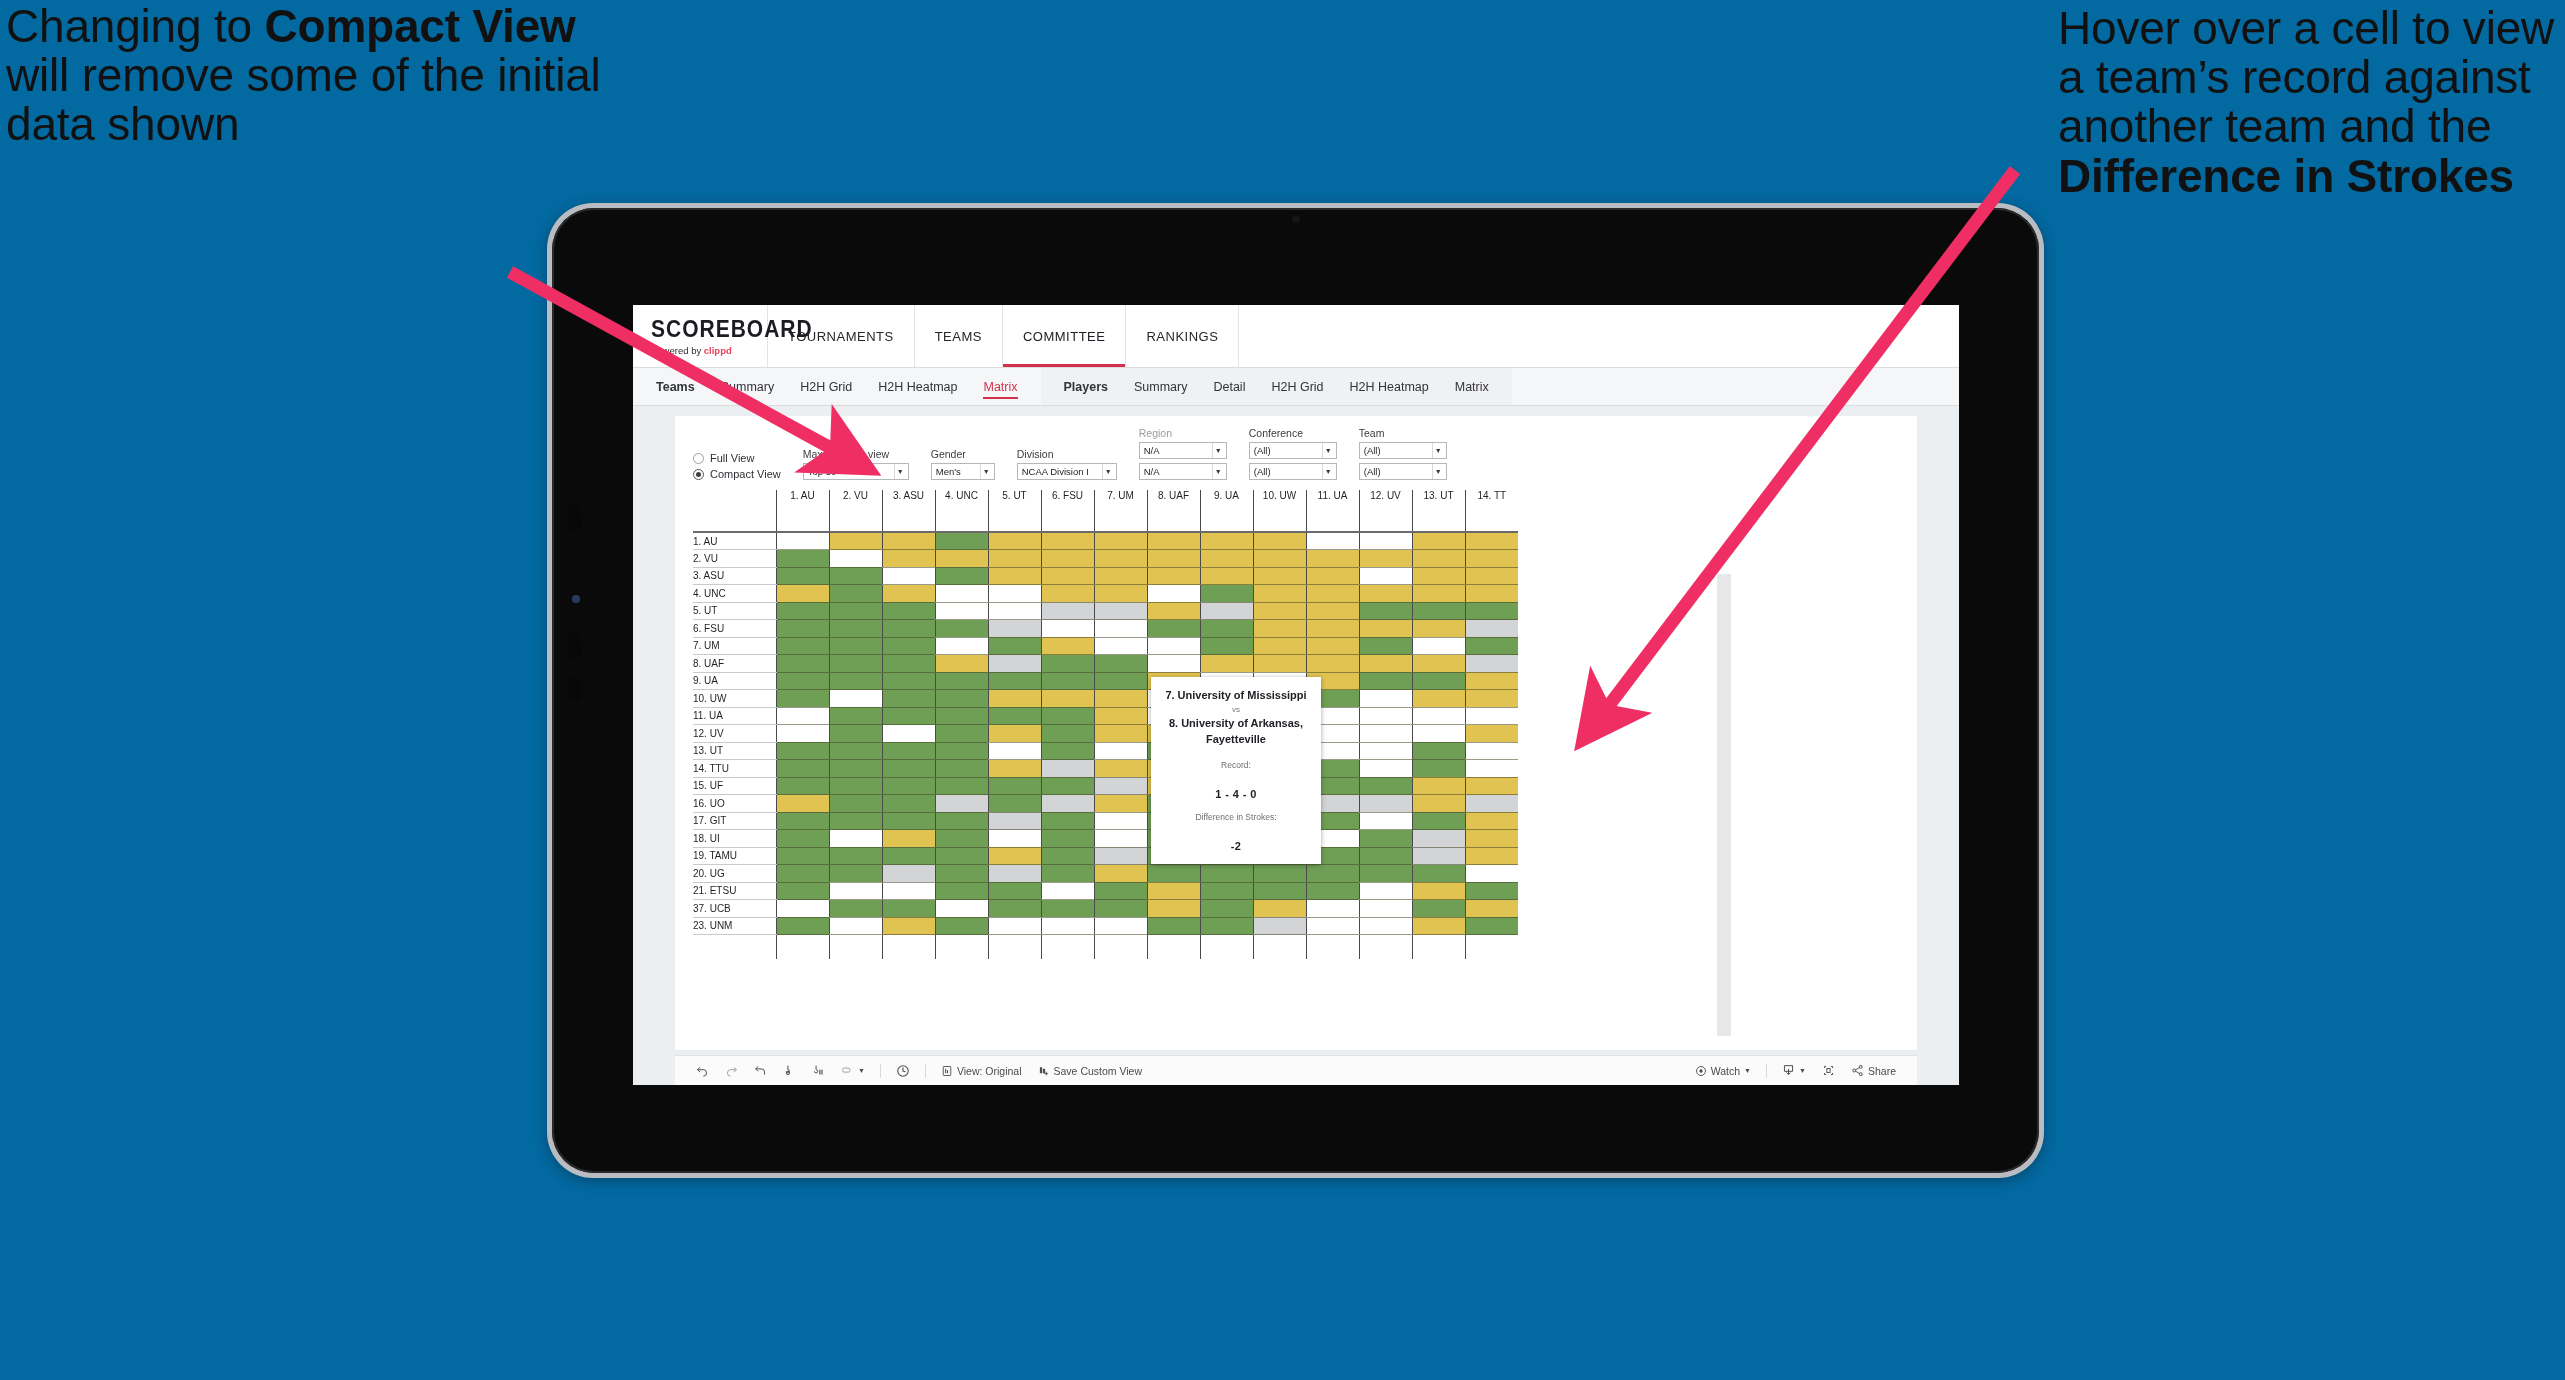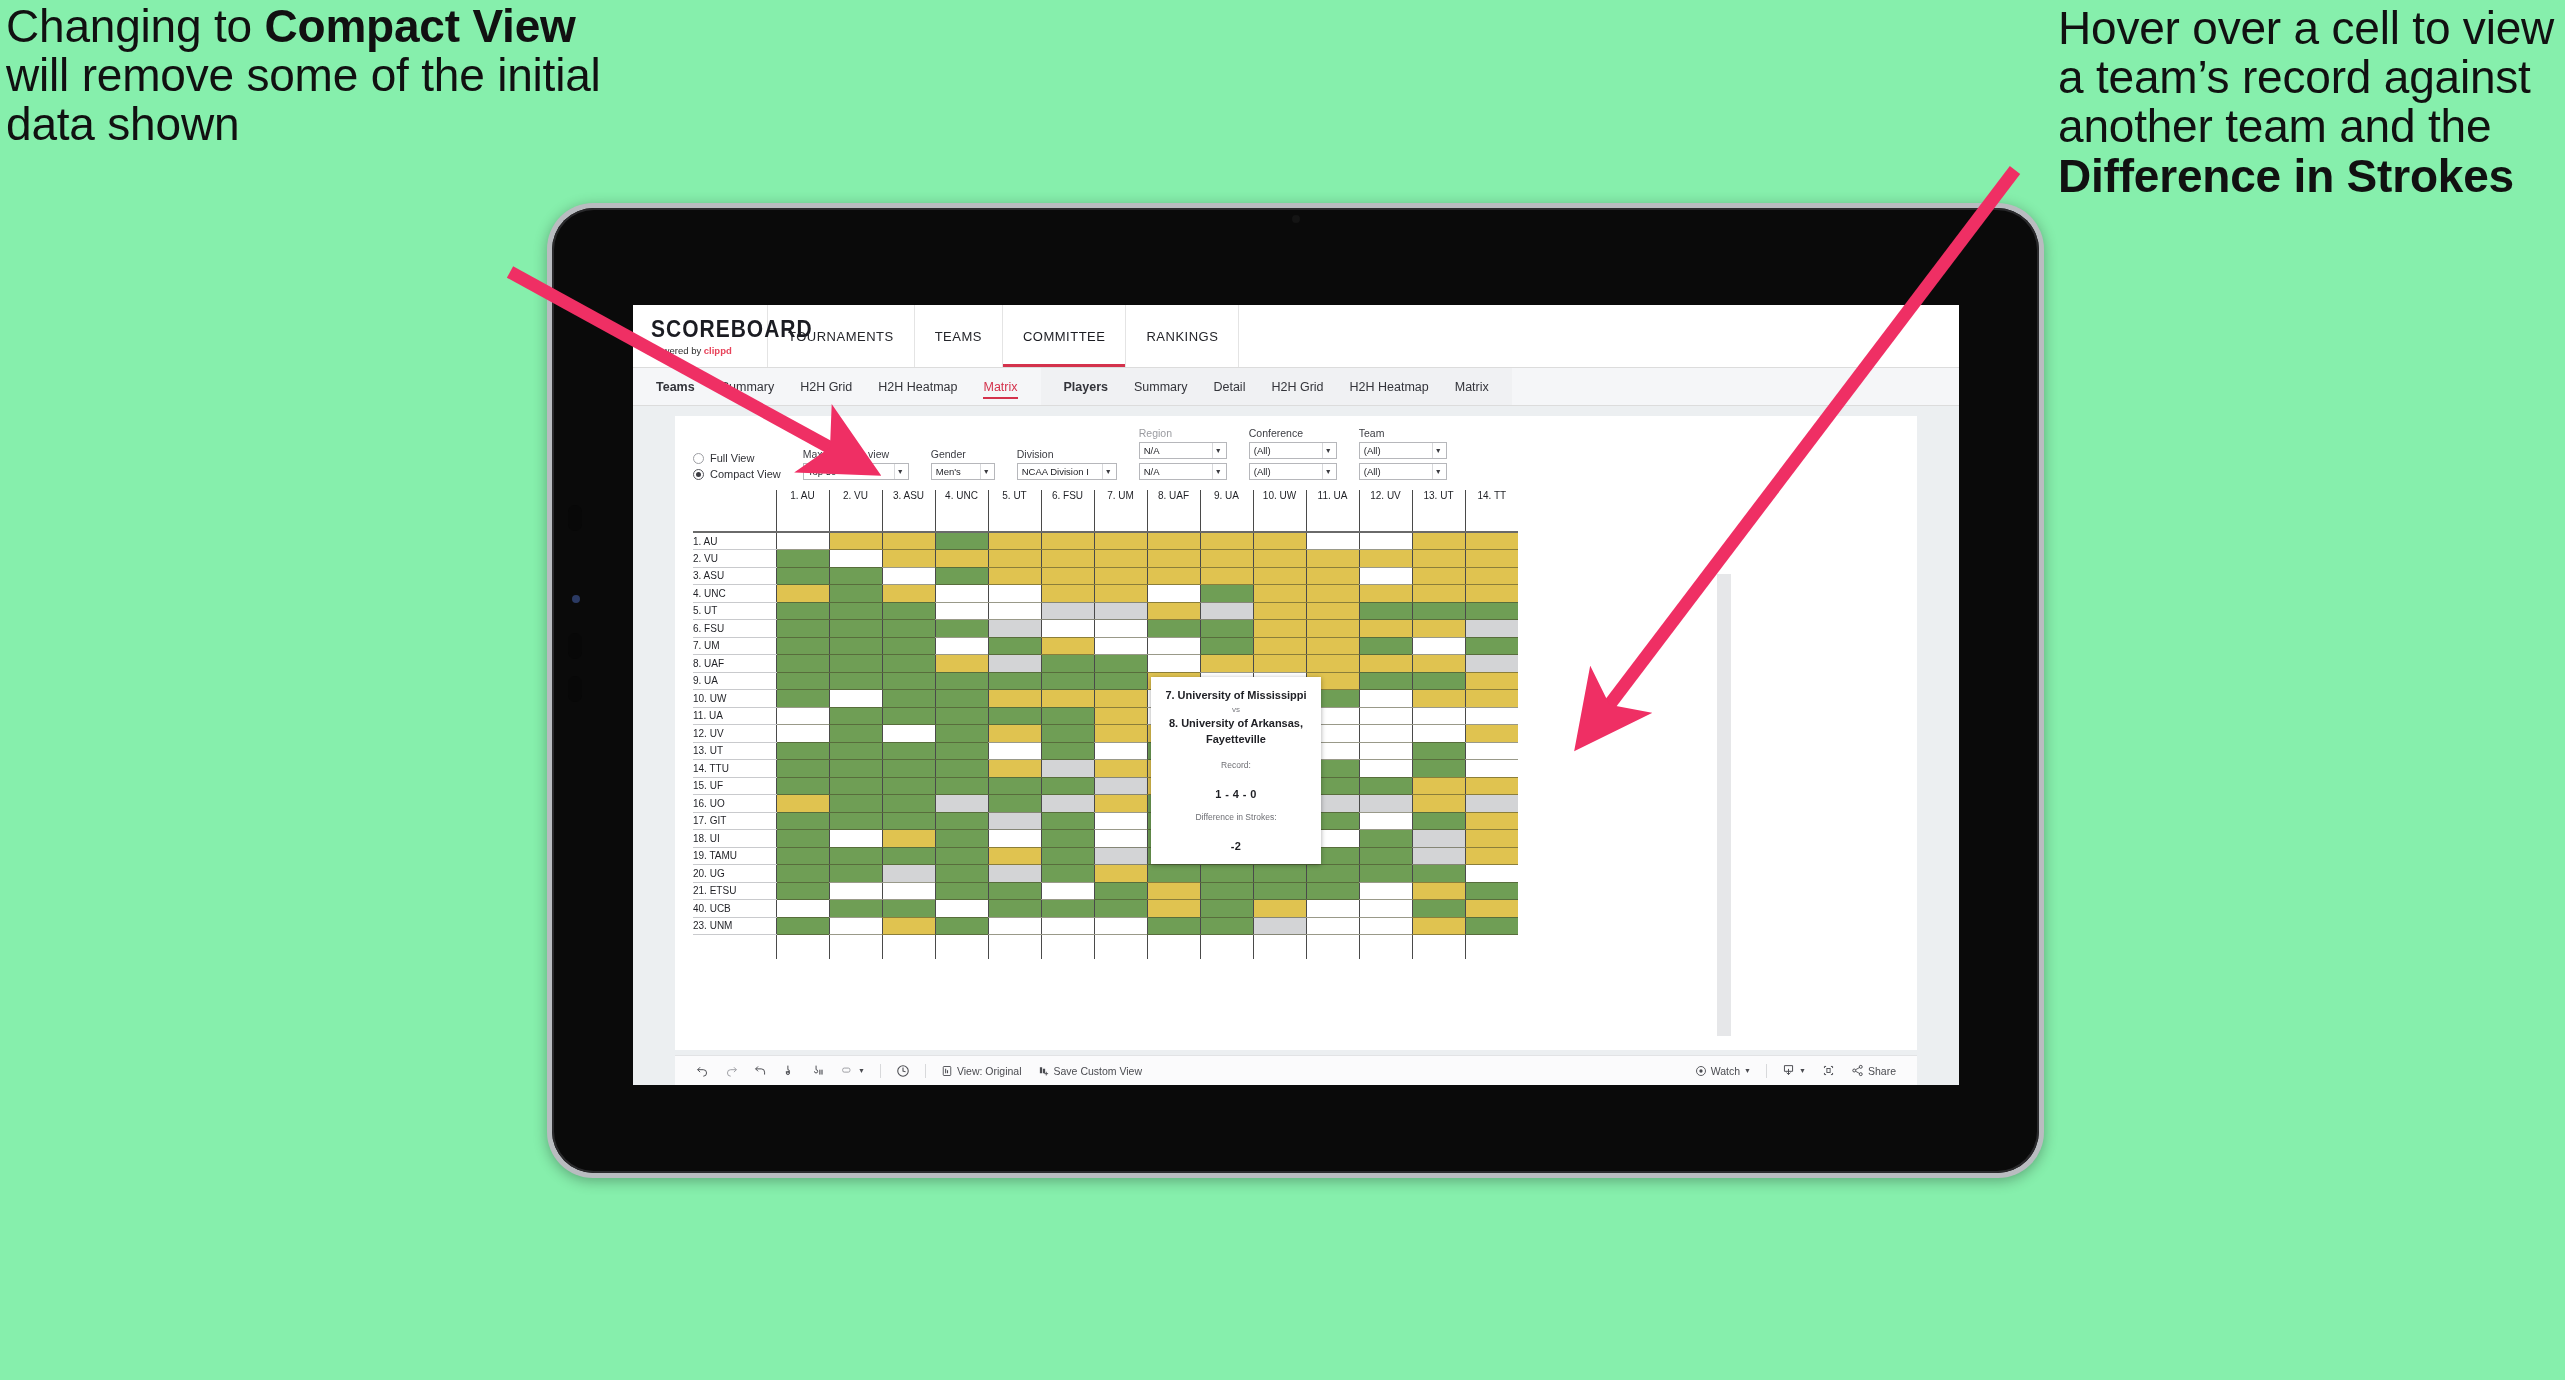--- a/index.html
+++ b/index.html
@@ -2,21 +2,21 @@
 <html><head>
 <meta charset="utf-8">
 <style>
   * { box-sizing: border-box; margin: 0; padding: 0; }
   html, body {
     width: 2565px; height: 1380px;
     background: #ffffff;
     font-family: "Liberation Sans", sans-serif;
     overflow: hidden;
   }
-  .page { position: relative; width: 2565px; height: 1380px; background:#86efac; }
+  .page { position: relative; width: 2565px; height: 1380px; background:#0369a1; }
 
   
   .anno { position: absolute; color:#111; font-size: 46px; line-height: 1.07; font-weight: 400; letter-spacing:-0.2px;}
   .anno b { font-weight: 700; }
   #anno-left  { left: 6px;  top: 2px;  width: 600px; }
   #anno-right { left: 2058px; top: 4px; width: 500px; }
 
   
   .arrow-svg { position:absolute; left:0; top:0; width:2565px; height:1380px; pointer-events:none; }
 
@@ -614,21 +614,21 @@
                   <td class="cell c-g"></td>
                   <td class="cell c-y"></td>
                   <td class="cell c-g"></td>
                   <td class="cell c-g"></td>
                   <td class="cell c-g"></td>
                   <td class="cell c-w"></td>
                   <td class="cell c-y"></td>
                   <td class="cell c-g"></td>
                 </tr>
                 <tr class="rowsep">
-                  <td class="rhdr">40. UCB</td>
+                  <td class="rhdr">37. UCB</td>
                   <td class="cell c-w"></td>
                   <td class="cell c-g"></td>
                   <td class="cell c-g"></td>
                   <td class="cell c-w"></td>
                   <td class="cell c-g"></td>
                   <td class="cell c-g"></td>
                   <td class="cell c-g"></td>
                   <td class="cell c-y"></td>
                   <td class="cell c-g"></td>
                   <td class="cell c-y"></td>

